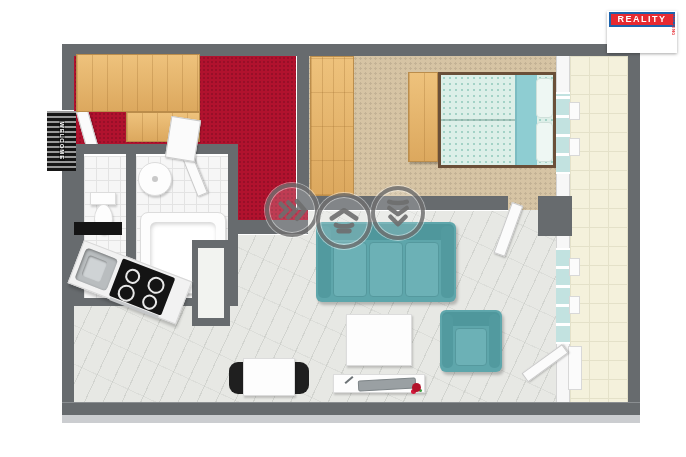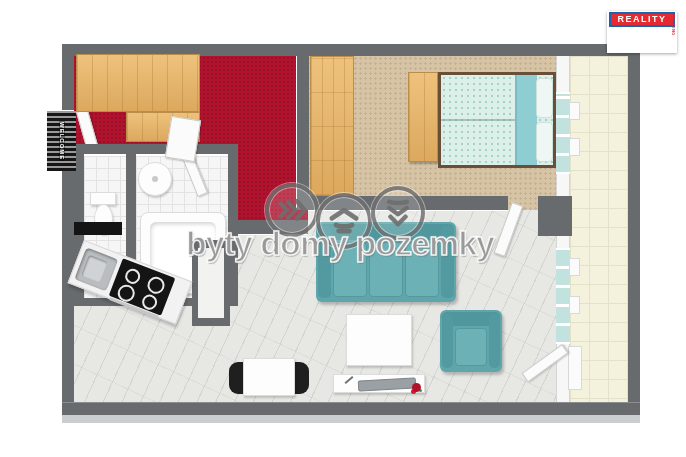--- a/index.html
+++ b/index.html
@@ -176,20 +176,19 @@
         <path d="M8 19.5h8"></path>
     </svg>
   </div>
   <div class="wm-circle" style="left:371px;top:186px;width:46px;height:46px;">
     <svg width="30" height="30" viewBox="0 0 24 24" fill="none" stroke="#6e6e6e" stroke-width="3.6" stroke-linecap="round" stroke-linejoin="round" opacity="0.9">
       <path d="M5 3c2.2 1.2 11.8 1.2 14 0"></path>
         <path d="M5 8l7 5 7-5"></path>
         <path d="M6 15l6 6 6-6"></path>
     </svg>
   </div>
-  <div id="wm-text">byty domy pozemky</div>
 
   <div id="logo">
     <span class="holding">HOLDING</span>
     <span class="reality">REALITY</span>
   </div>
 
 </div>
 
 </body></html>

